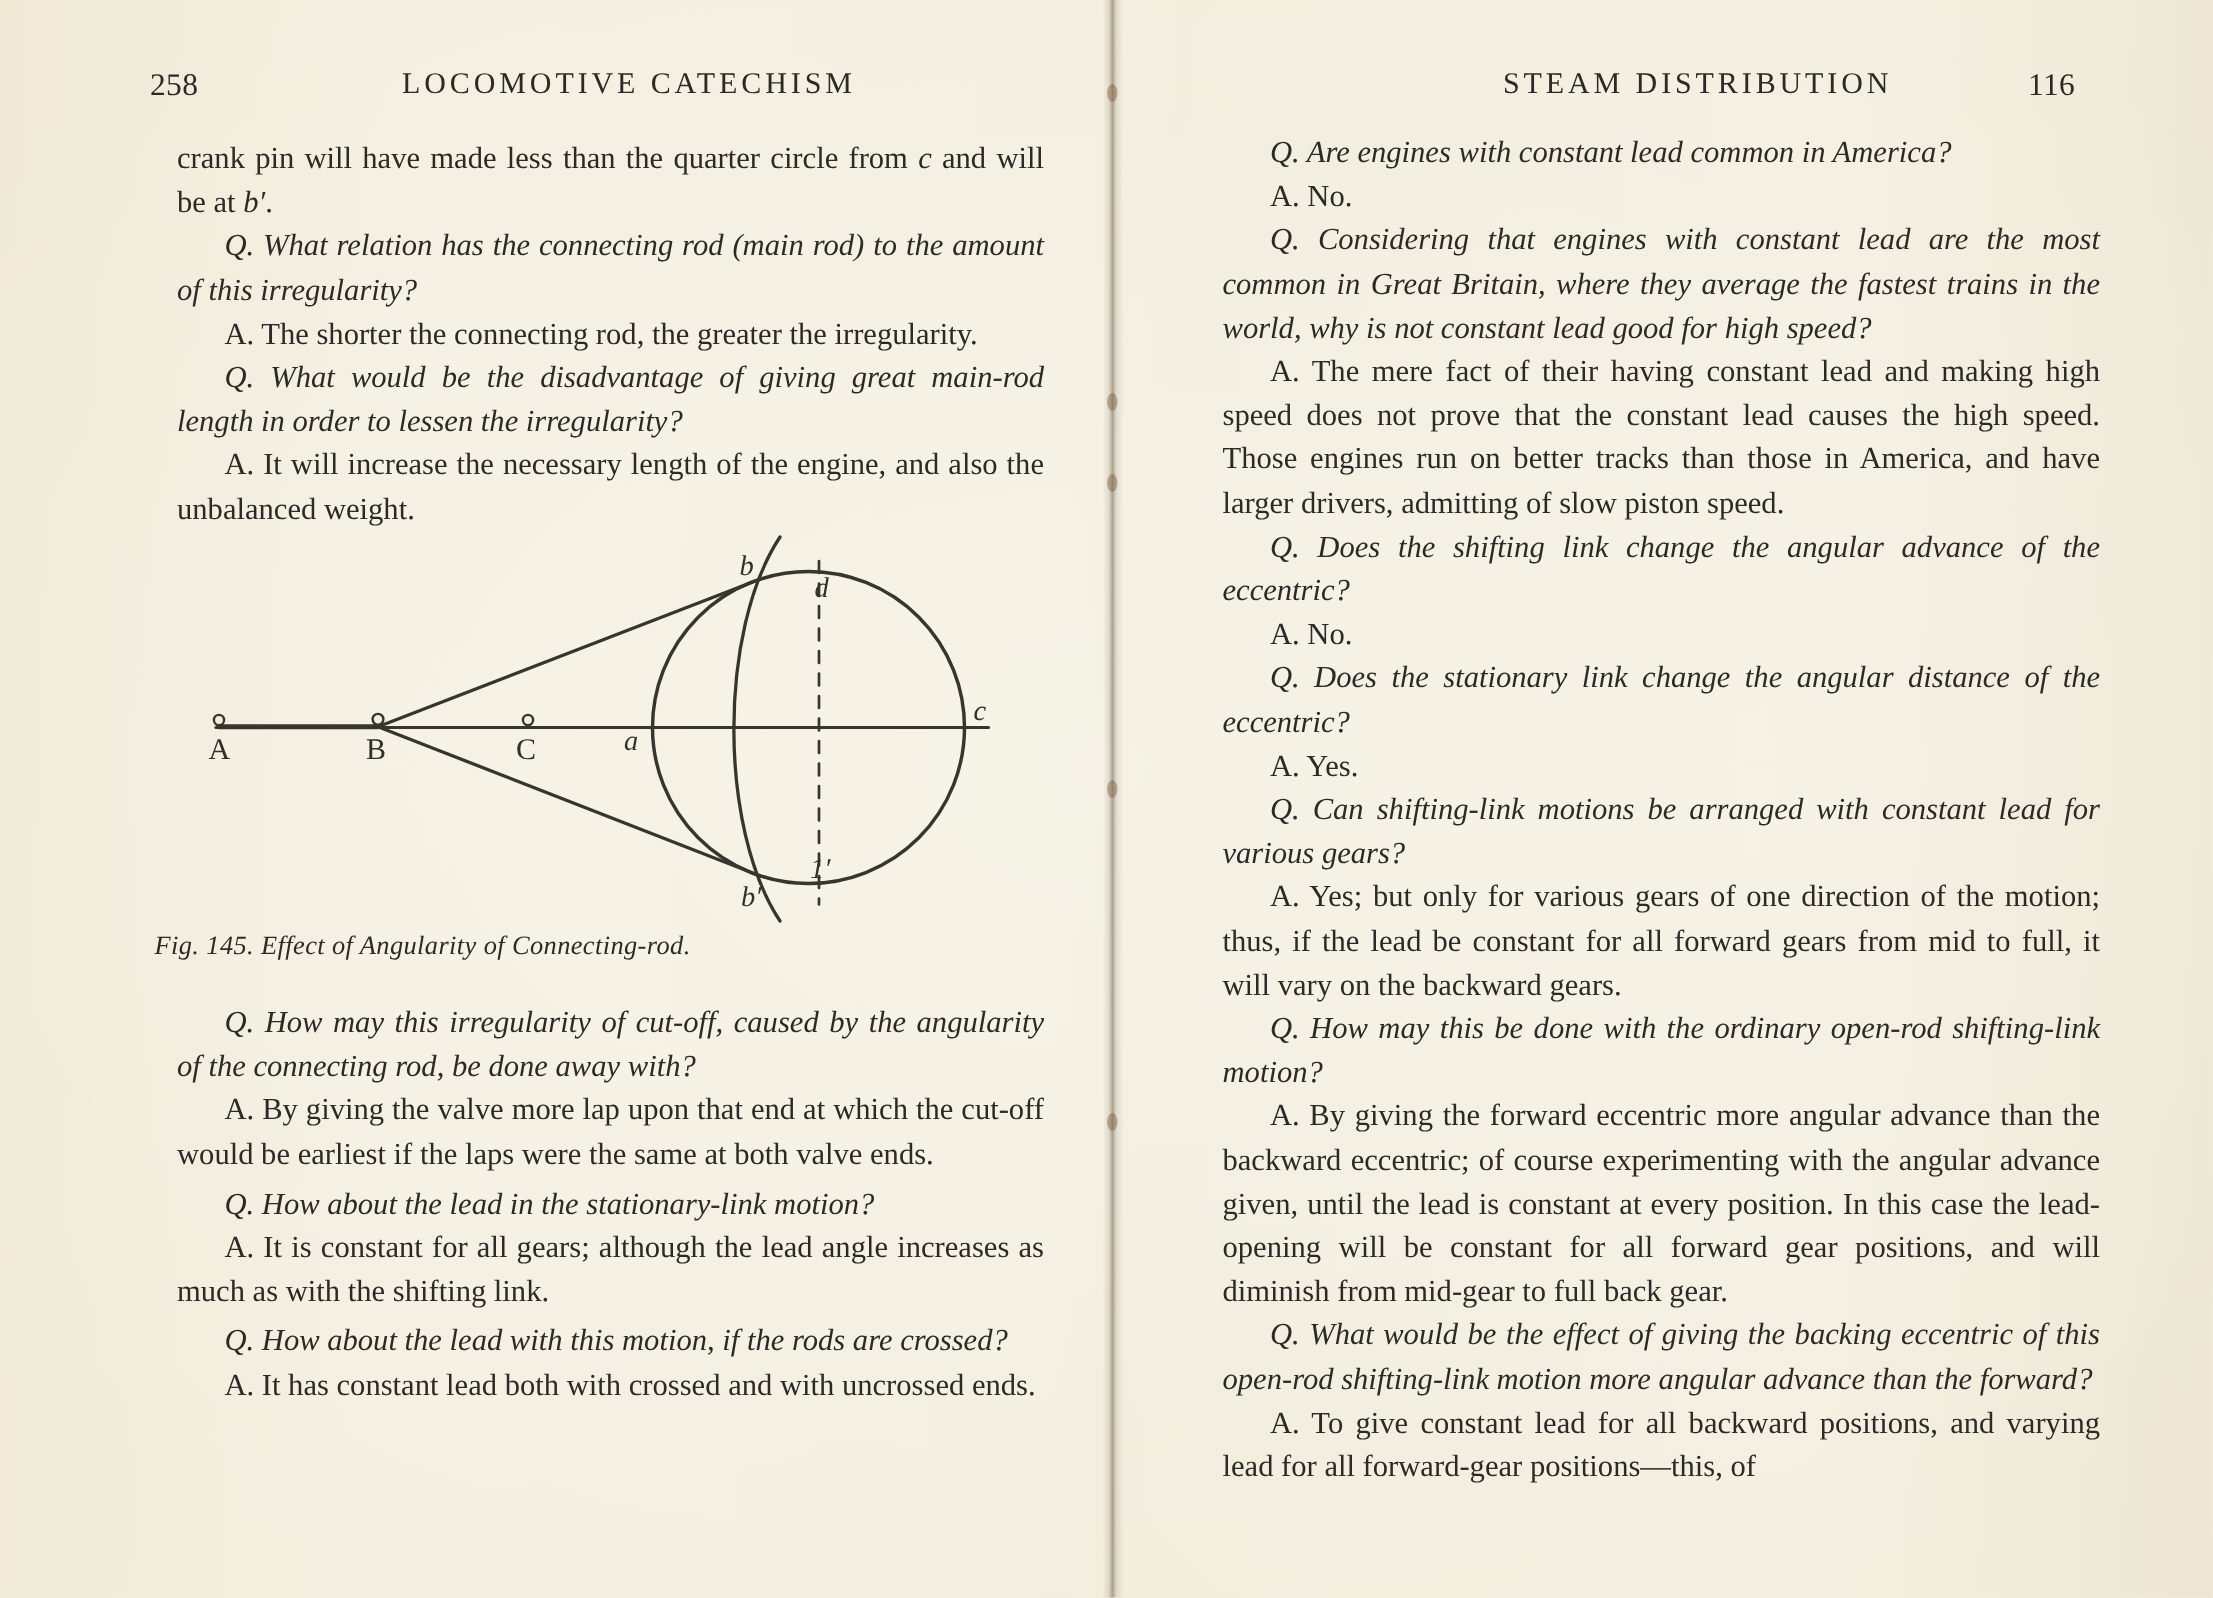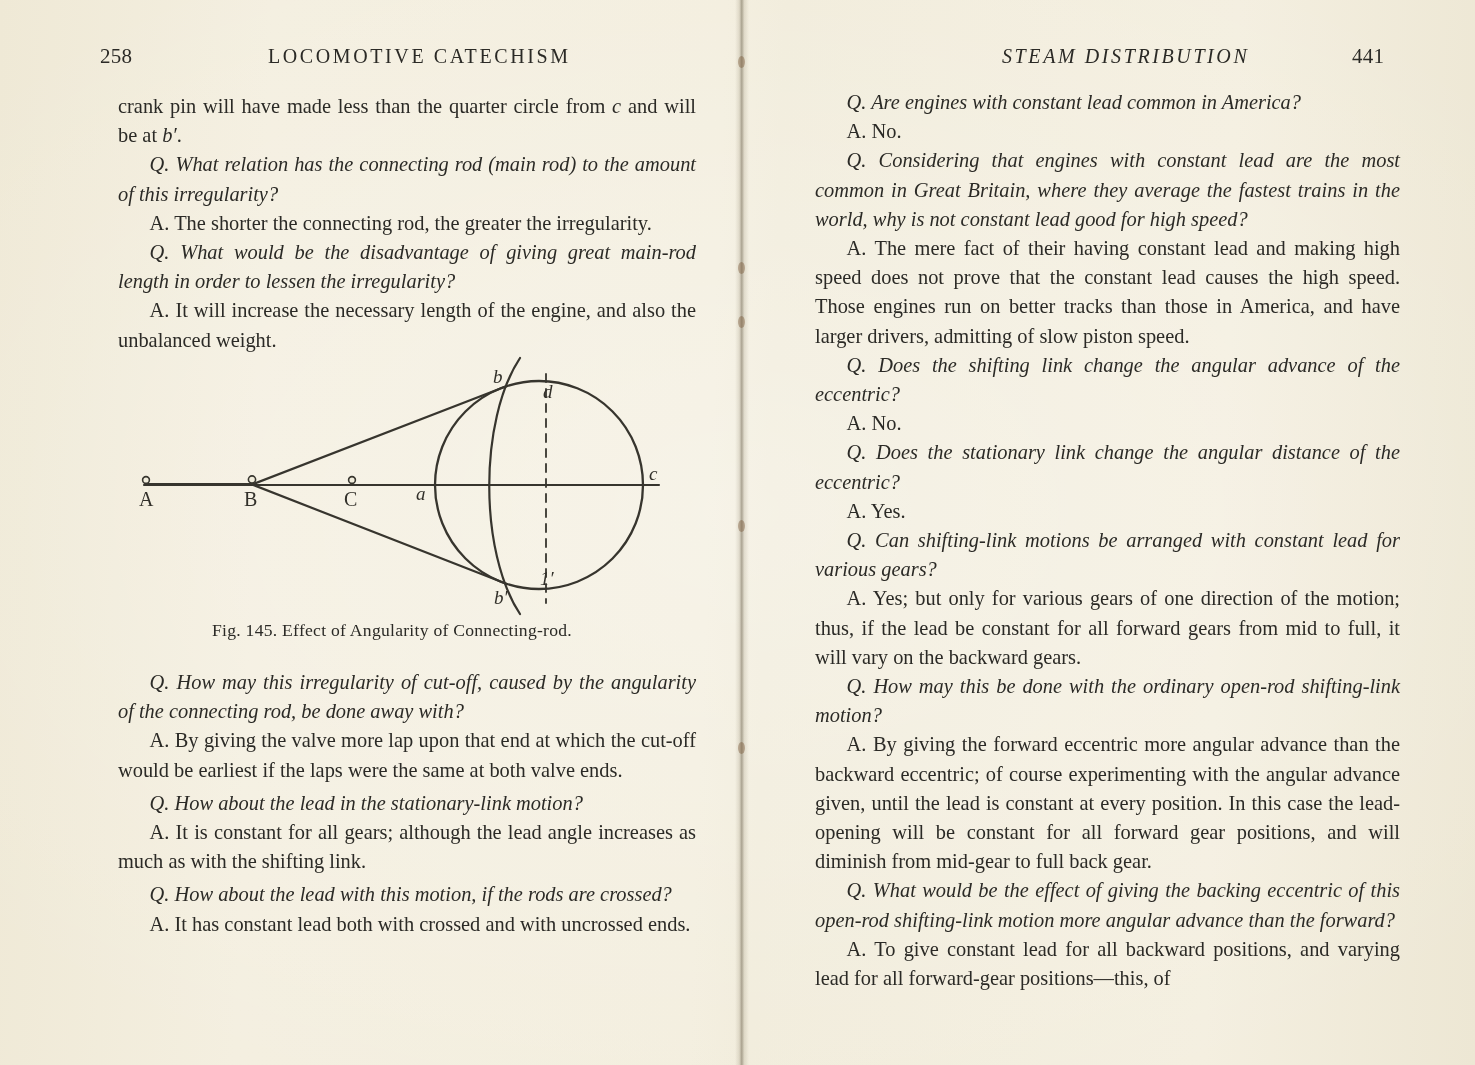--- a/index.html
+++ b/index.html
@@ -78,21 +78,21 @@
   .runhead .title {
     position: absolute;
     top: 1px;
     font-size: 20px;
     letter-spacing: 0.13em;
     white-space: nowrap;
   }
 
   .l-folio { left: 100px; }
   .l-title { left: 268px; }
-  .r-title { left: 262px; font-style: italic; }
+  .r-title { left: 262px; }
   .r-folio { left: 612px; }
 
   
   .col {
     position: absolute;
     font-size: 20.4px;
     line-height: 29.2px;
     text-align: justify;
     text-justify: inter-word;
   }
@@ -120,24 +120,24 @@
     left: 103px;
     top: 348px;
     width: 578px;
     height: 300px;
   }
   .figcap {
     position: absolute;
     left: 103px;
     top: 620px;
     width: 578px;
-    text-align: center;
     font-size: 17.6px;
     letter-spacing: 0.015em;
     white-space: nowrap;
+    font-style: italic;
   }
   .fig-svg {
     display: block;
   }
   .fig-svg text {
     font-family: "Liberation Serif", serif;
     font-style: italic;
     fill: #32302a;
   }
   .fig-svg text.upright {
@@ -214,21 +214,21 @@
       <p class="ind">A. It is constant for all gears; although the lead angle increases as much as with the shifting link.</p>
       <p class="q gap">Q. How about the lead with this motion, if the rods are crossed?</p>
       <p class="ind">A. It has constant lead both with crossed and with uncrossed ends.</p>
     </div>
   </div>
 
   <div class="page page-right">
 
     <div class="runhead">
       <span class="title r-title">STEAM DISTRIBUTION</span>
-      <span class="folio r-folio">441</span>
+      <span class="folio r-folio">116</span>
     </div>
 
     <div class="col col-right">
       <p class="q">Q. Are engines with constant lead common in America?</p>
       <p class="ind">A. No.</p>
       <p class="q">Q. Considering that engines with constant lead are the most common in Great Britain, where they average the fastest trains in the world, why is not constant lead good for high speed?</p>
       <p class="ind">A. The mere fact of their having constant lead and making high speed does not prove that the constant lead causes the high speed.  Those engines run on better tracks than those in America, and have larger drivers, admitting of slow piston speed.</p>
       <p class="q">Q. Does the shifting link change the angular advance of the eccentric?</p>
       <p class="ind">A. No.</p>
       <p class="q">Q. Does the stationary link change the angular distance of the eccentric?</p>

